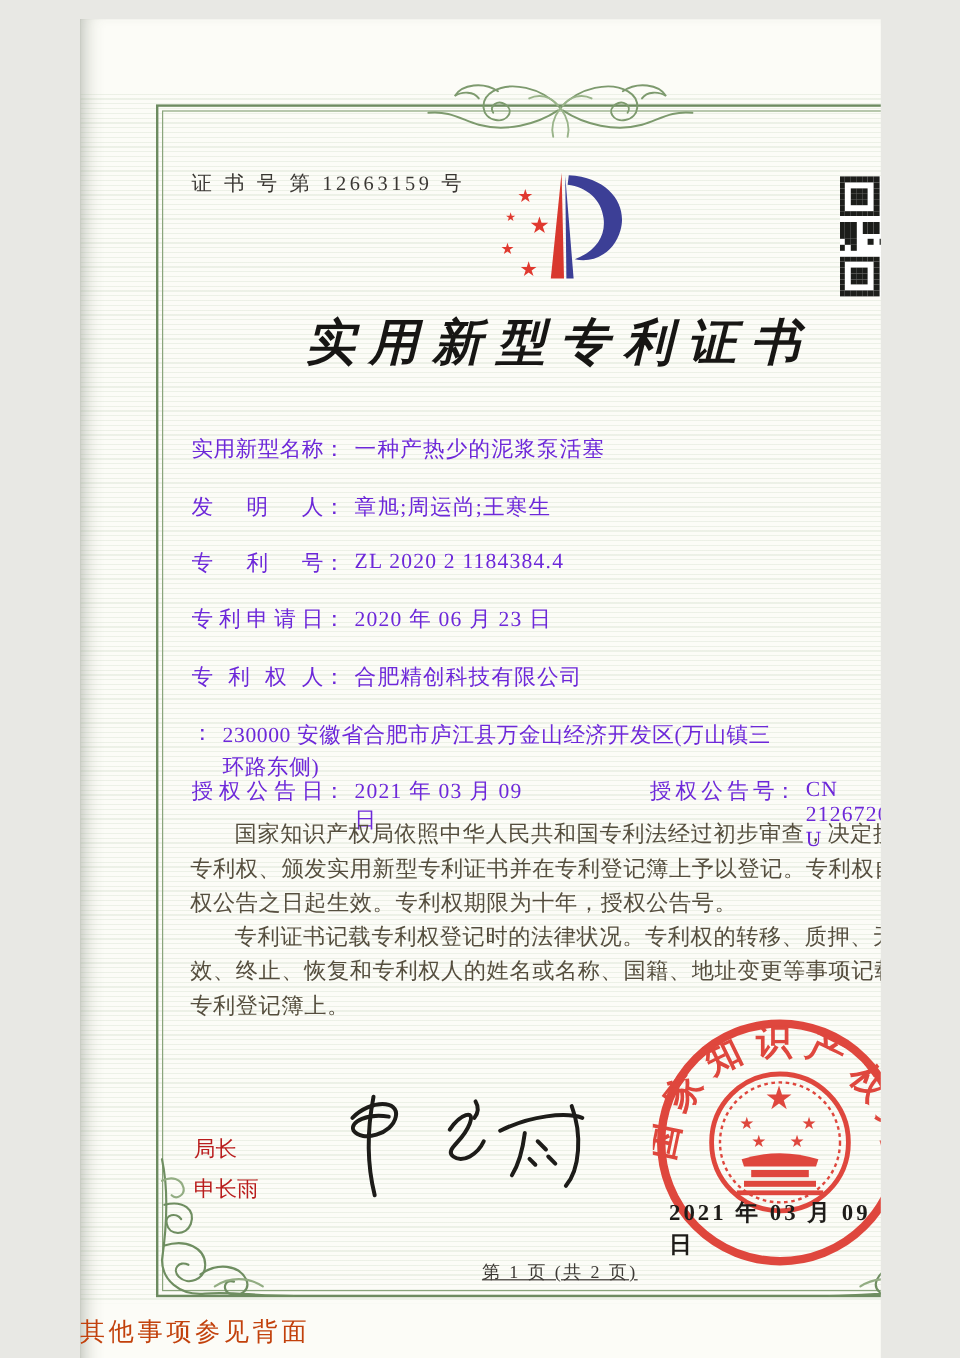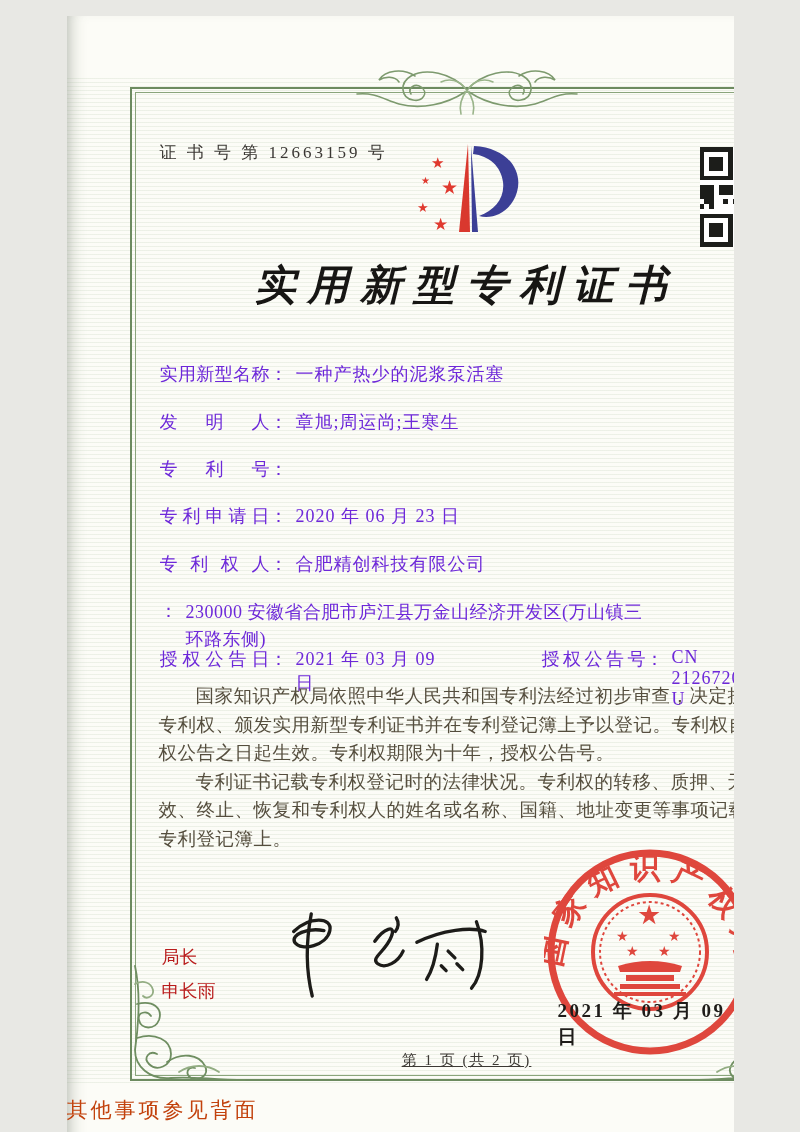--- a/index.html
+++ b/index.html
@@ -578,20 +578,21 @@
       <span class="fvalue">一种产热少的泥浆泵活塞</span>
     </div>
     <div class="frow f2">
       <span class="flabel">发明人</span>
         <span class="fcolon">：</span>
       <span class="fvalue">章旭;周运尚;王寒生</span>
     </div>
     <div class="frow f3">
       <span class="flabel">专利号</span>
         <span class="fcolon">：</span>
+      <span class="fvalue">ZL 2020 2 1184384.4</span>
     </div>
     <div class="frow f4">
       <span class="flabel">专利申请日</span>
         <span class="fcolon">：</span>
       <span class="fvalue">2020 年 06 月 23 日</span>
     </div>
     <div class="frow f5">
       <span class="flabel">专利权人</span>
         <span class="fcolon">：</span>
       <span class="fvalue">合肥精创科技有限公司</span>

